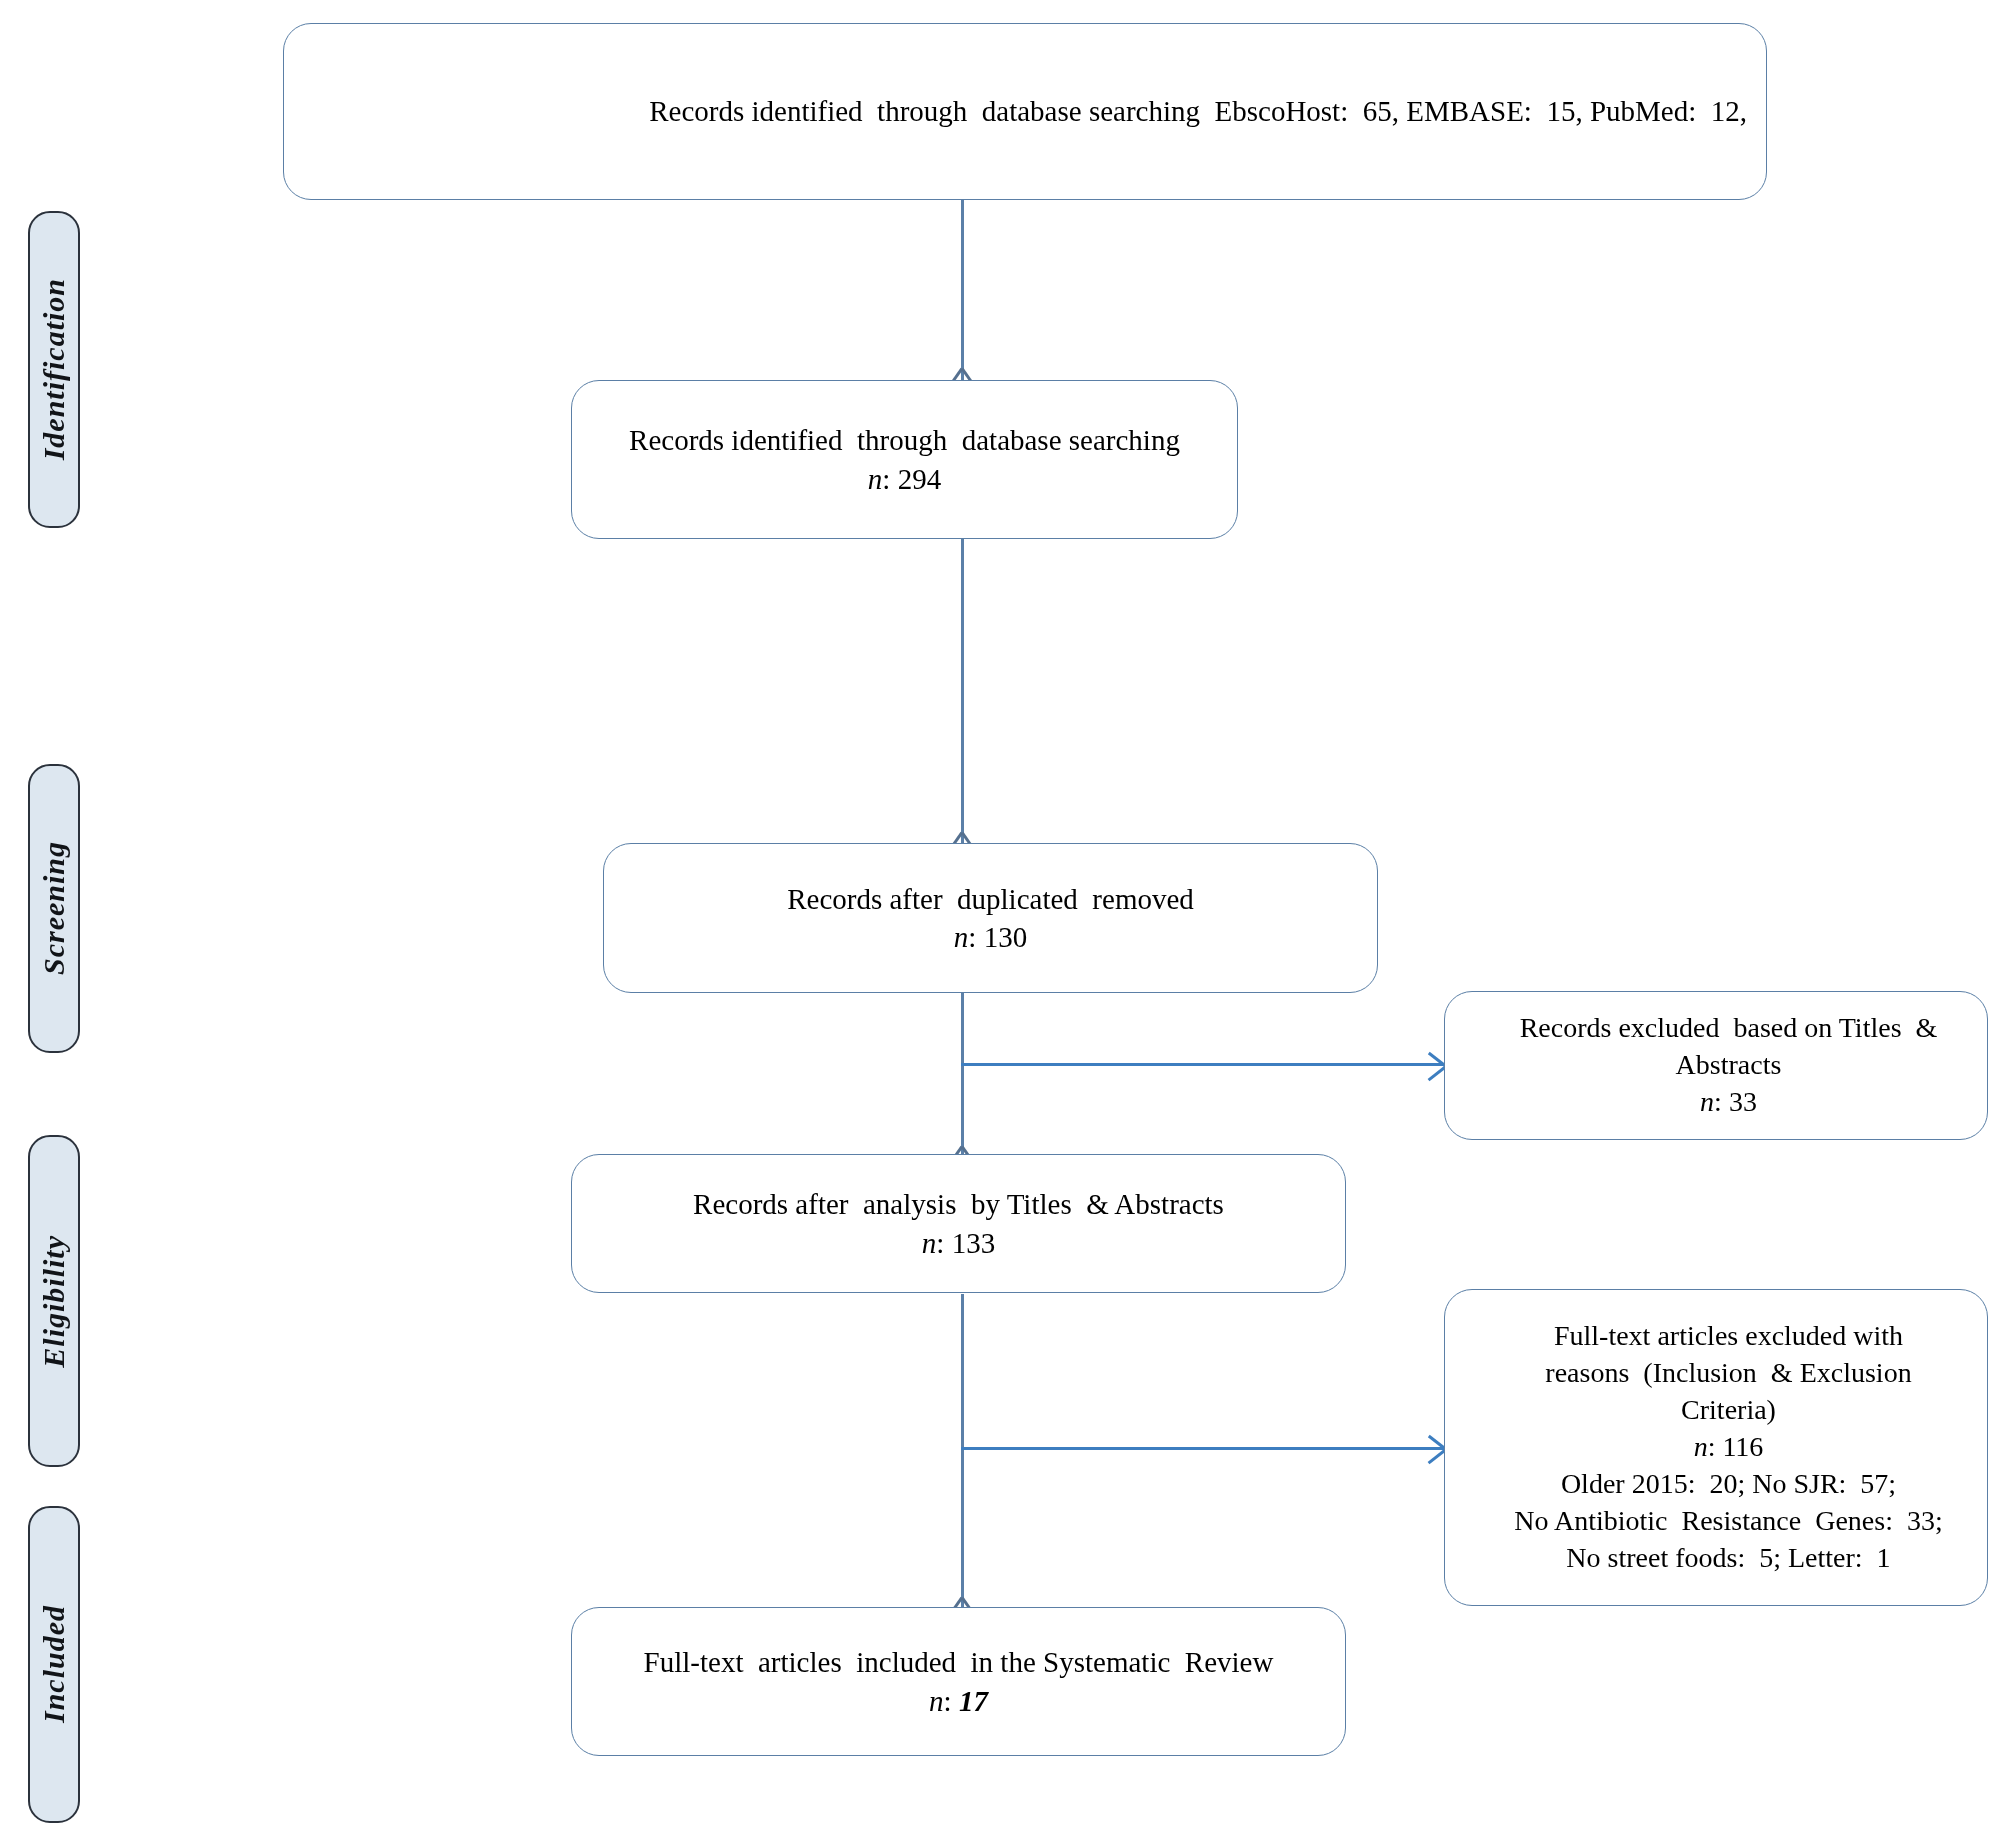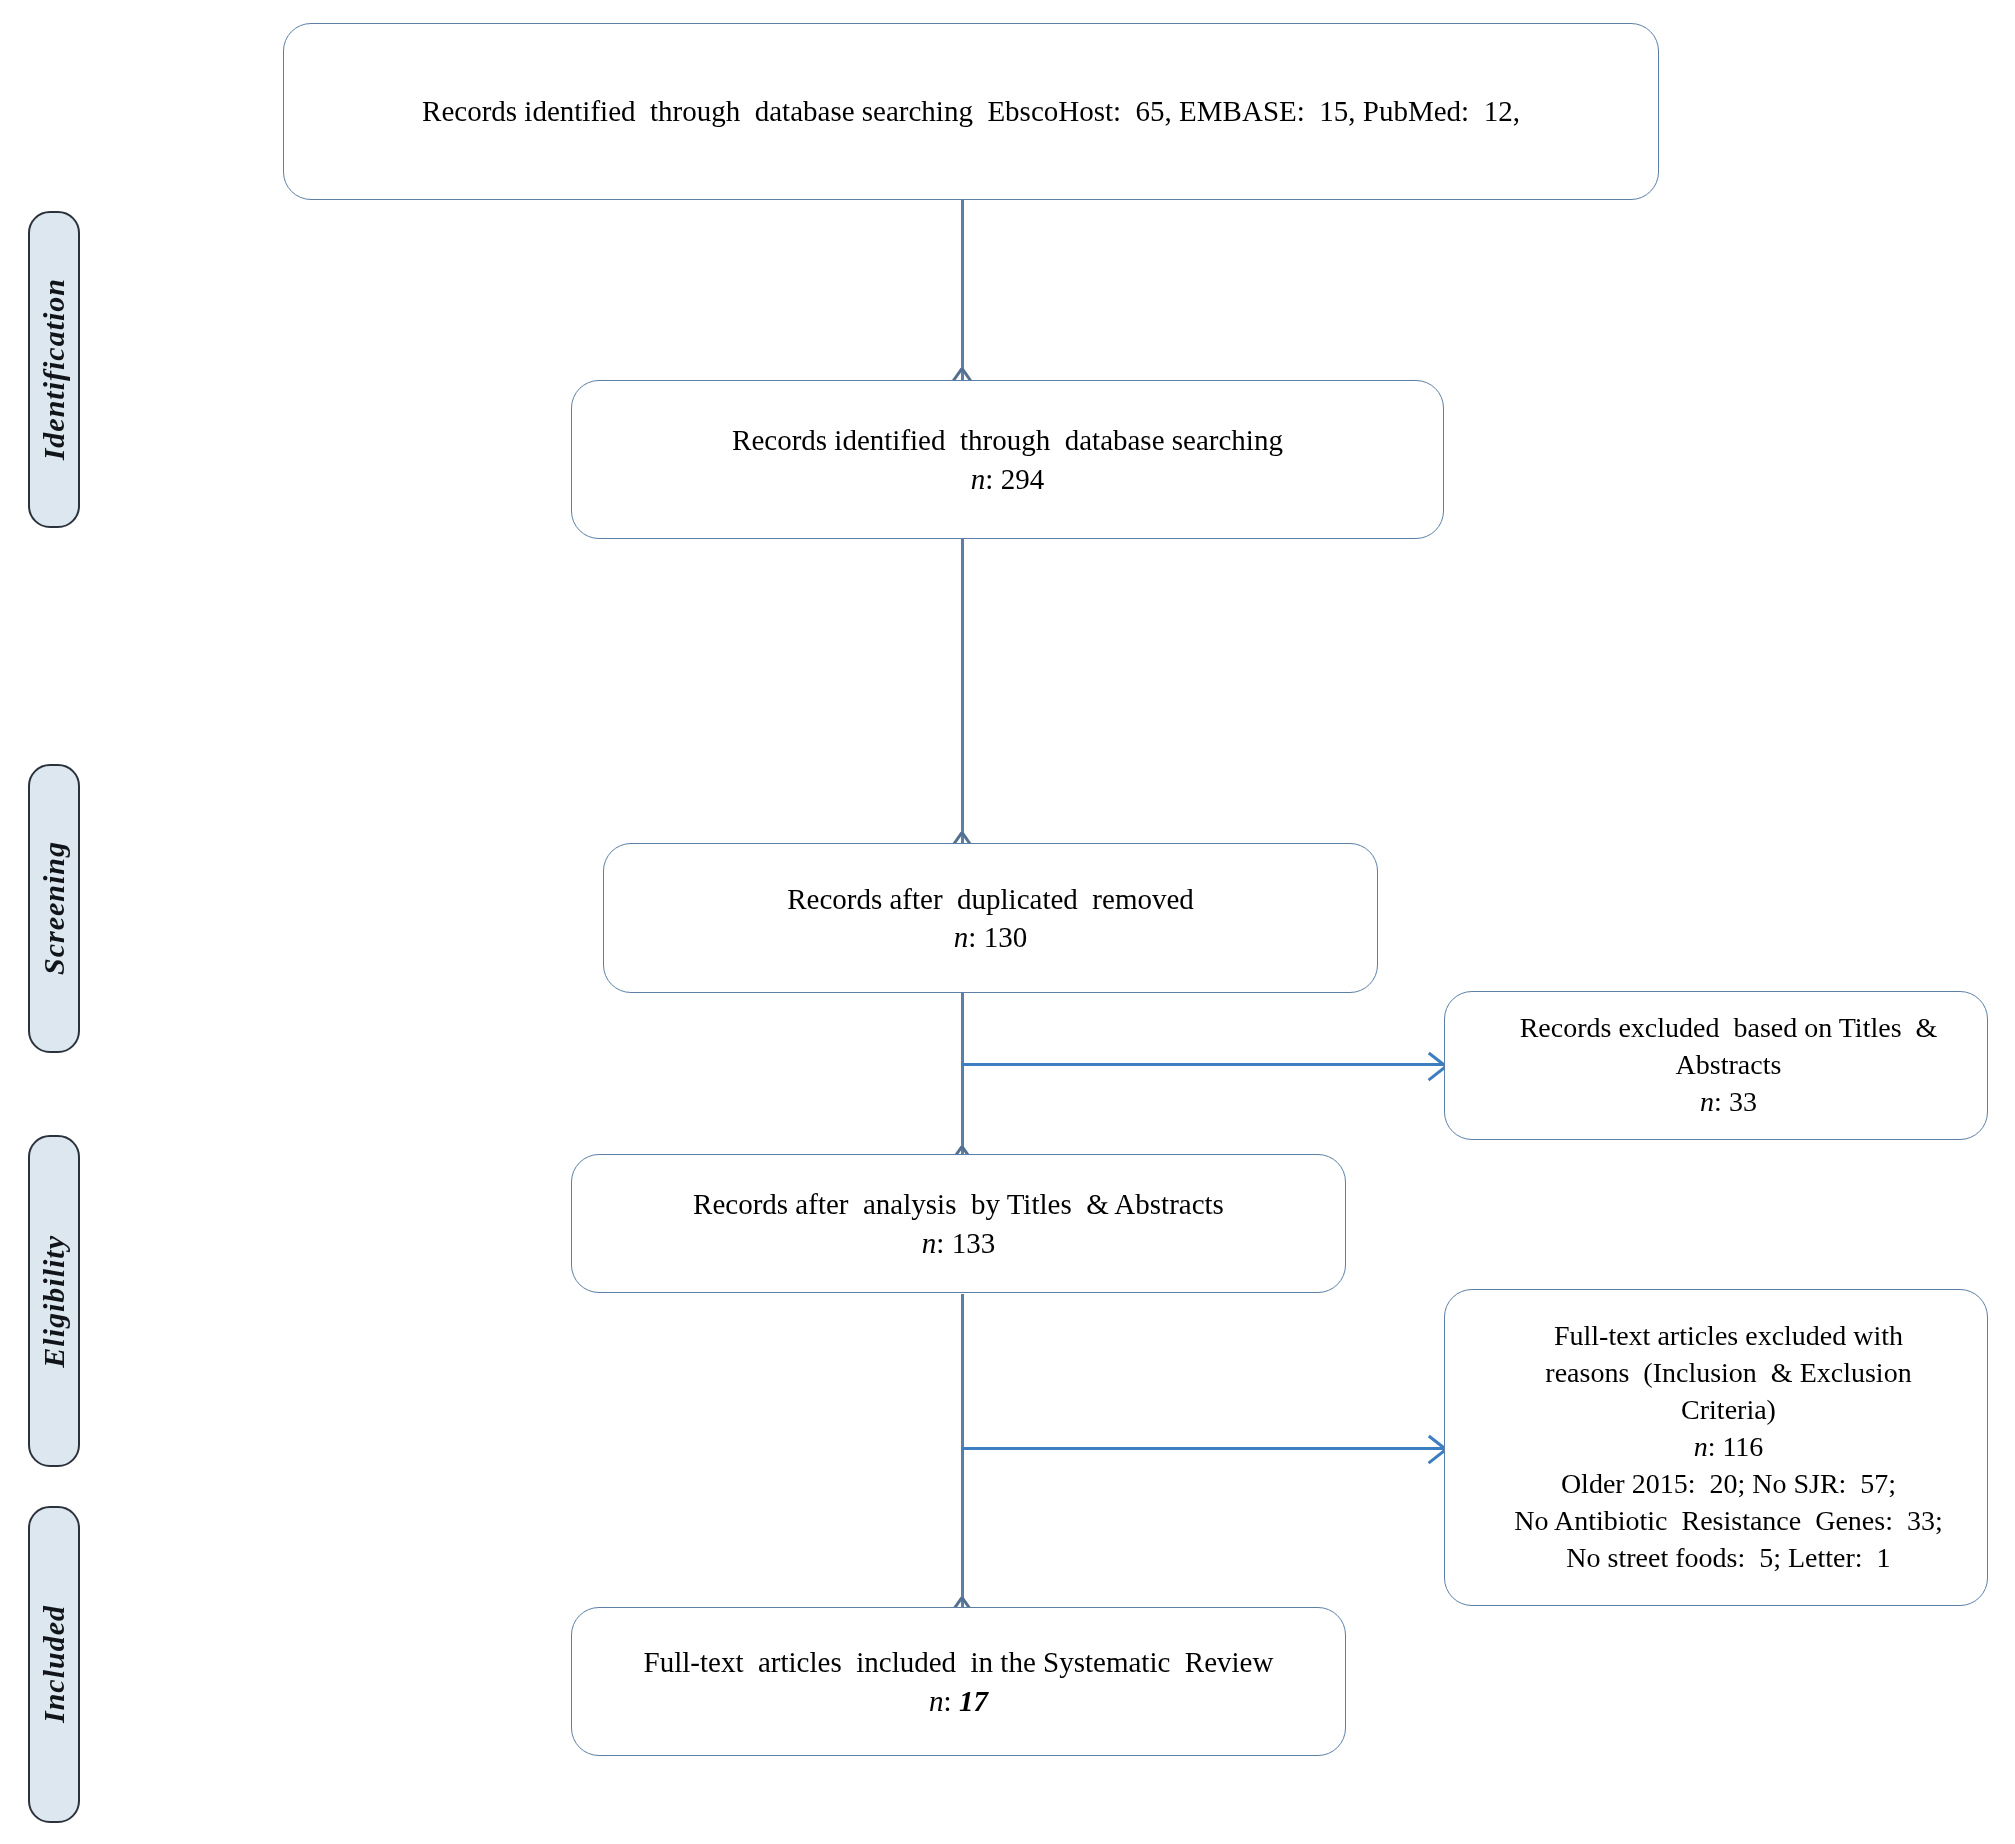--- a/index.html
+++ b/index.html
@@ -120,28 +120,28 @@
   </div>
 
   <div class="stage-box" style="left:28px; top:1135px; width:52px; height:332px;">
     <span class="stage-label">Eligibility</span>
   </div>
 
   <div class="stage-box" style="left:28px; top:1506px; width:52px; height:317px;">
     <span class="stage-label">Included</span>
   </div>
 
-  <div class="flow-box" style="left:283px; top:23px; width:1376px; height:177px;">
+  <div class="flow-box" style="left:283px; top:23px; width:1484px; height:177px;align-items:flex-end;">
     <span class="line">Records identified  through  database searching  EbscoHost:  65, EMBASE:  15, PubMed:  12,</span>
   </div>
 
   <div class="vline" style="left:961px; top:200px; height:182px;"></div>
   <div class="arrow-down" style="left:962px; top:367px;"></div>
 
-  <div class="flow-box" style="left:571px; top:380px; width:873px; height:159px;">
+  <div class="flow-box" style="left:571px; top:380px; width:667px; height:159px;">
     <span class="line">Records identified  through  database searching</span>
     <span class="line"><span class="nlabel">n</span><span>: </span><span>294</span></span>
   </div>
 
   <div class="vline" style="left:961px; top:539px; height:309px;"></div>
   <div class="arrow-down" style="left:962px; top:831px;"></div>
 
   <div class="flow-box" style="left:603px; top:843px; width:775px; height:150px;">
     <span class="line">Records after  duplicated  removed</span>
     <span class="line"><span class="nlabel">n</span><span>: </span><span>130</span></span>

